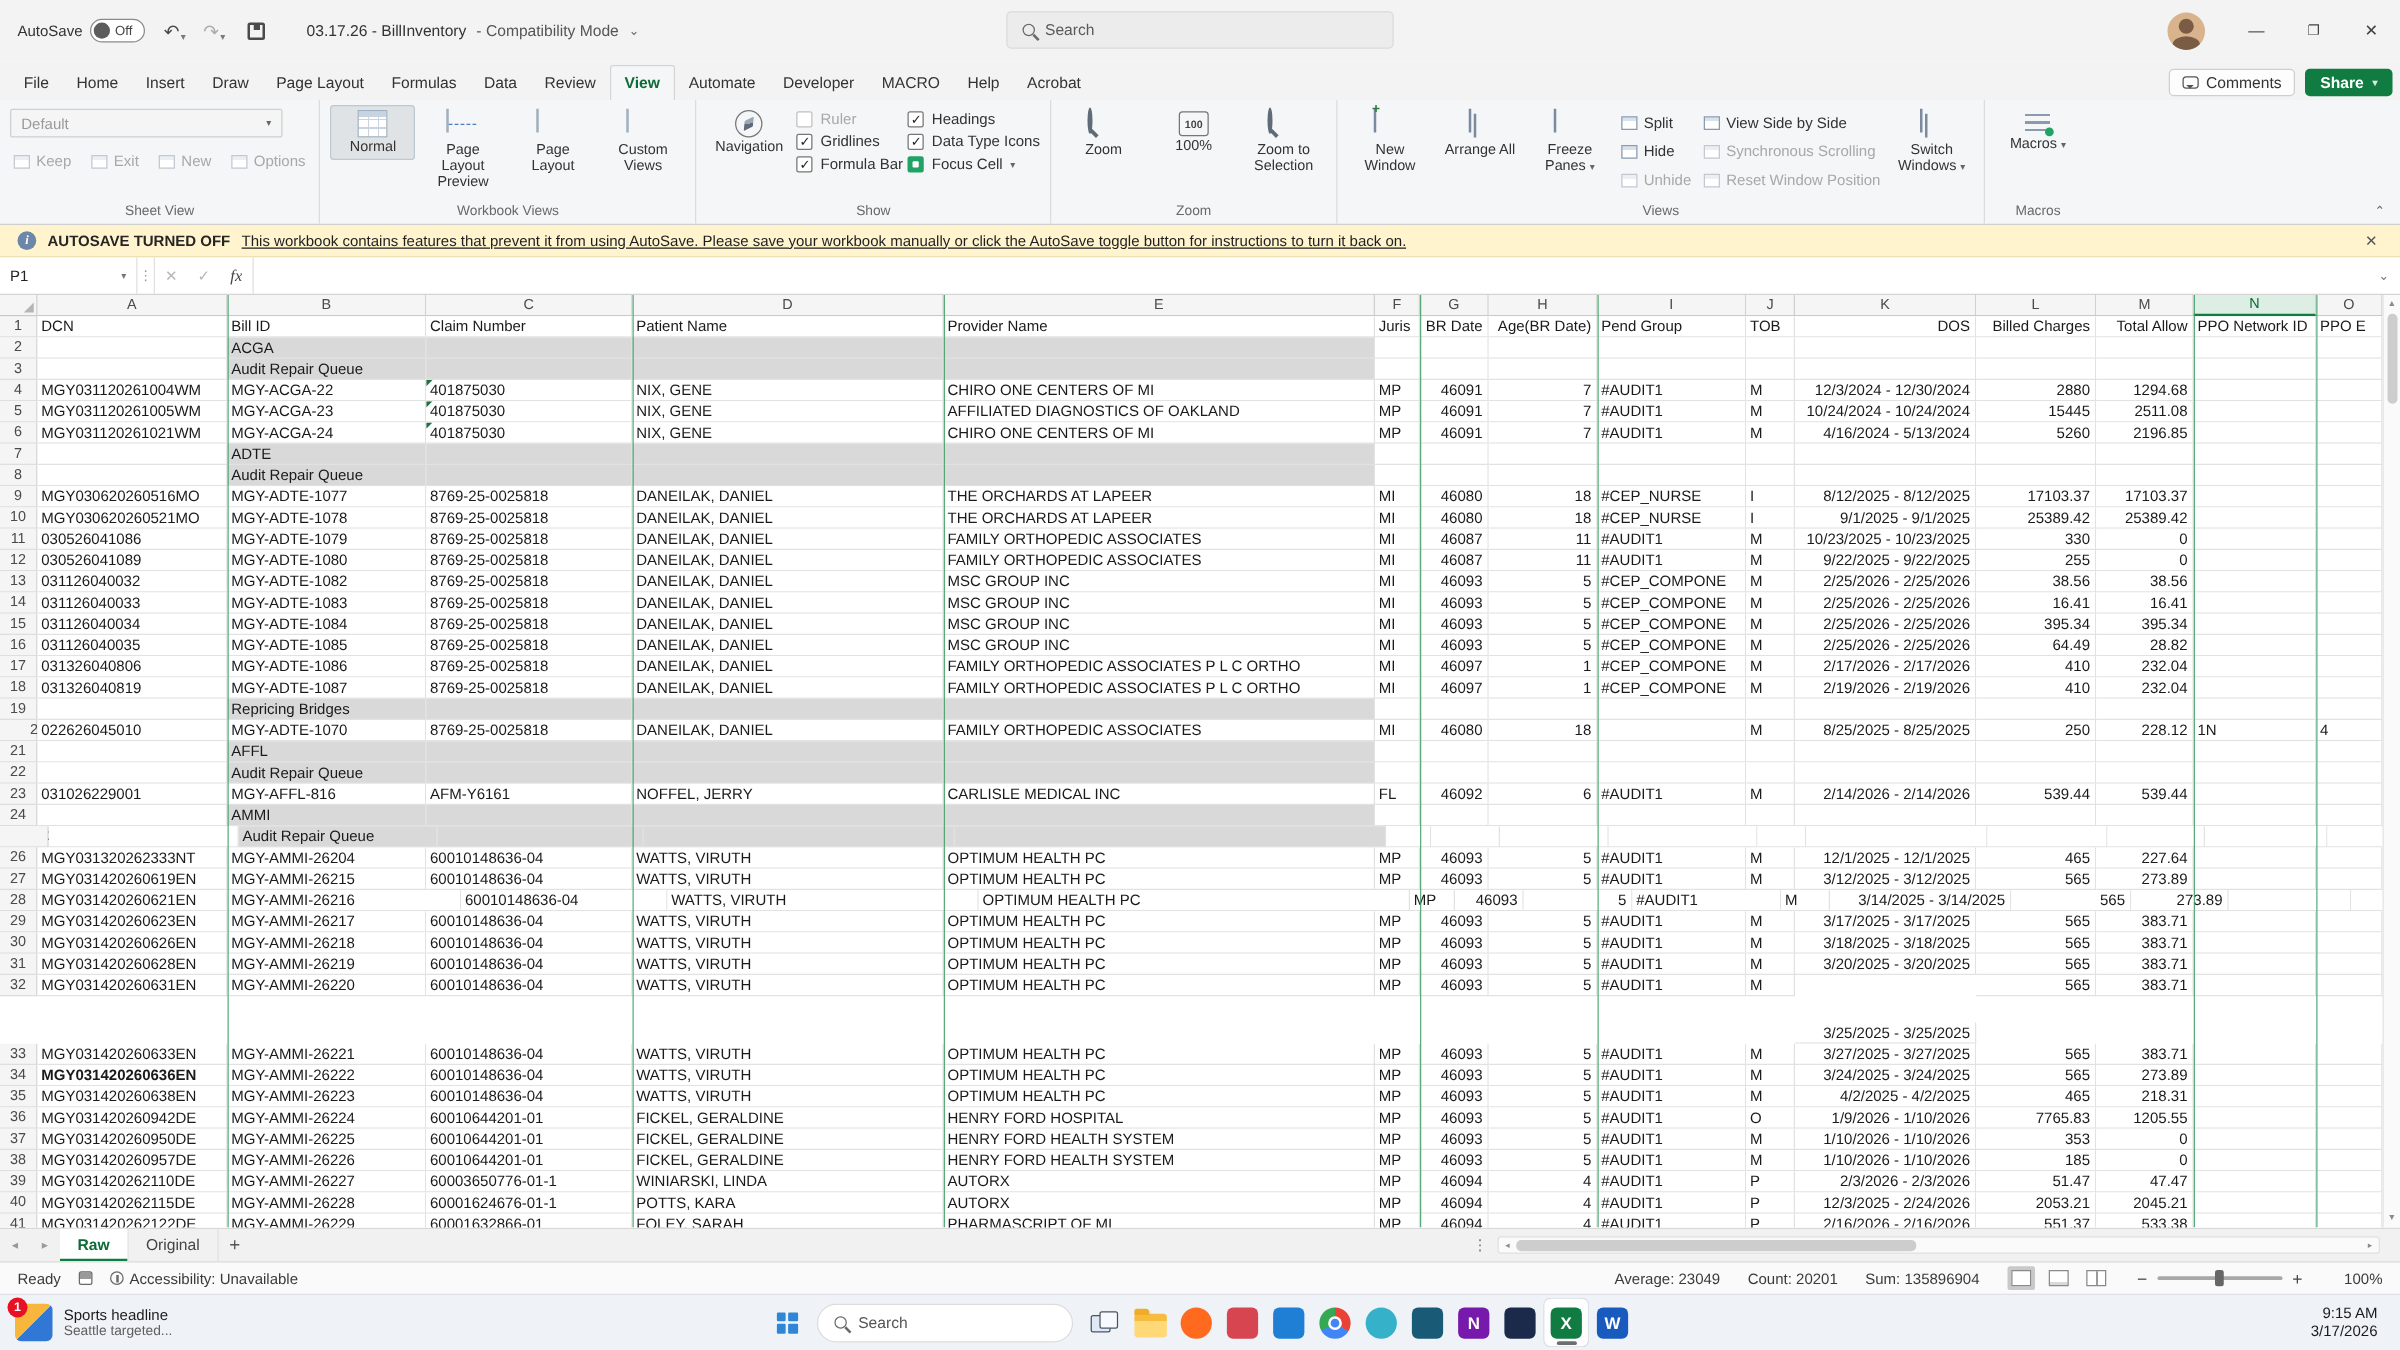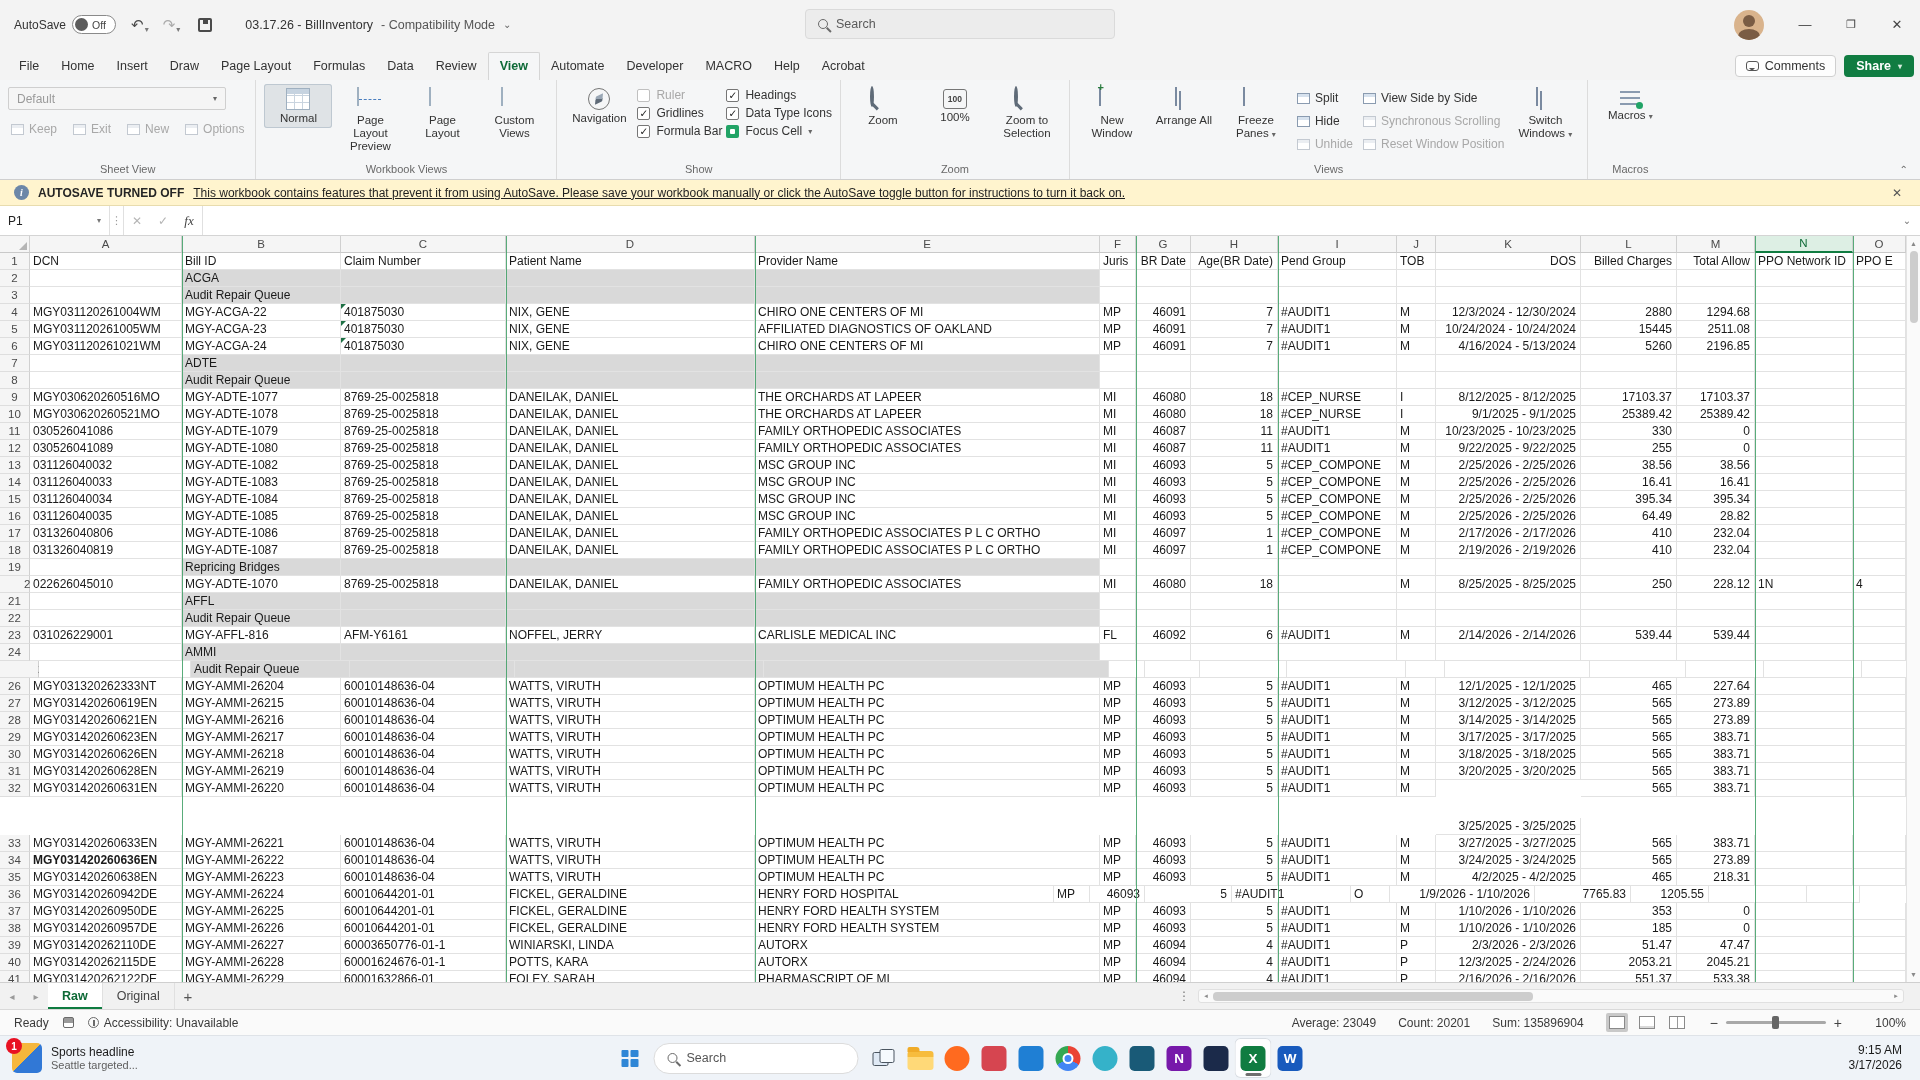--- a/index.html
+++ b/index.html
@@ -952,21 +952,21 @@
           <div class="cell" style="width: 39px;">M</div>
           <div class="cell r" style="width: 145px;">3/12/2025 - 3/12/2025</div>
           <div class="cell r" style="width: 96px;">565</div>
           <div class="cell r" style="width: 78px;">273.89</div>
           <div class="cell" style="width: 98px;"></div>
           <div class="cell" style="width: 53px;"></div>
         </div>
         <div class="grow">
           <div class="rn" style="width: 30px;">28</div>
           <div class="cell" style="width: 152px;">MGY031420260621EN</div>
-          <div class="cell" style="width: 159px;">MGY-AMMI-26216</div>
+          <div class="cell" style="width: 187px;">MGY-AMMI-26216</div>
           <div class="cell" style="width: 165px;">60010148636-04</div>
           <div class="cell" style="width: 249px;">WATTS, VIRUTH</div>
           <div class="cell" style="width: 345px;">OPTIMUM HEALTH PC</div>
           <div class="cell" style="width: 36px;">MP</div>
           <div class="cell r" style="width: 55px;">46093</div>
           <div class="cell r" style="width: 87px;">5</div>
           <div class="cell" style="width: 119px;">#AUDIT1</div>
           <div class="cell" style="width: 39px;">M</div>
           <div class="cell r" style="width: 145px;">3/14/2025 - 3/14/2025</div>
           <div class="cell r" style="width: 96px;">565</div>
@@ -1099,21 +1099,21 @@
           <div class="cell r" style="width: 78px;">218.31</div>
           <div class="cell" style="width: 98px;"></div>
           <div class="cell" style="width: 53px;"></div>
         </div>
         <div class="grow">
           <div class="rn" style="width: 30px;">36</div>
           <div class="cell" style="width: 152px;">MGY031420260942DE</div>
           <div class="cell" style="width: 159px;">MGY-AMMI-26224</div>
           <div class="cell" style="width: 165px;">60010644201-01</div>
           <div class="cell" style="width: 249px;">FICKEL, GERALDINE</div>
-          <div class="cell" style="width: 299px;">HENRY FORD HOSPITAL</div>
+          <div class="cell" style="width: 345px;">HENRY FORD HOSPITAL</div>
           <div class="cell" style="width: 36px;">MP</div>
           <div class="cell r" style="width: 55px;">46093</div>
           <div class="cell r" style="width: 87px;">5</div>
           <div class="cell" style="width: 119px;">#AUDIT1</div>
           <div class="cell" style="width: 39px;">O</div>
           <div class="cell r" style="width: 145px;">1/9/2026 - 1/10/2026</div>
           <div class="cell r" style="width: 96px;">7765.83</div>
           <div class="cell r" style="width: 78px;">1205.55</div>
           <div class="cell" style="width: 98px;"></div>
           <div class="cell" style="width: 53px;"></div>

